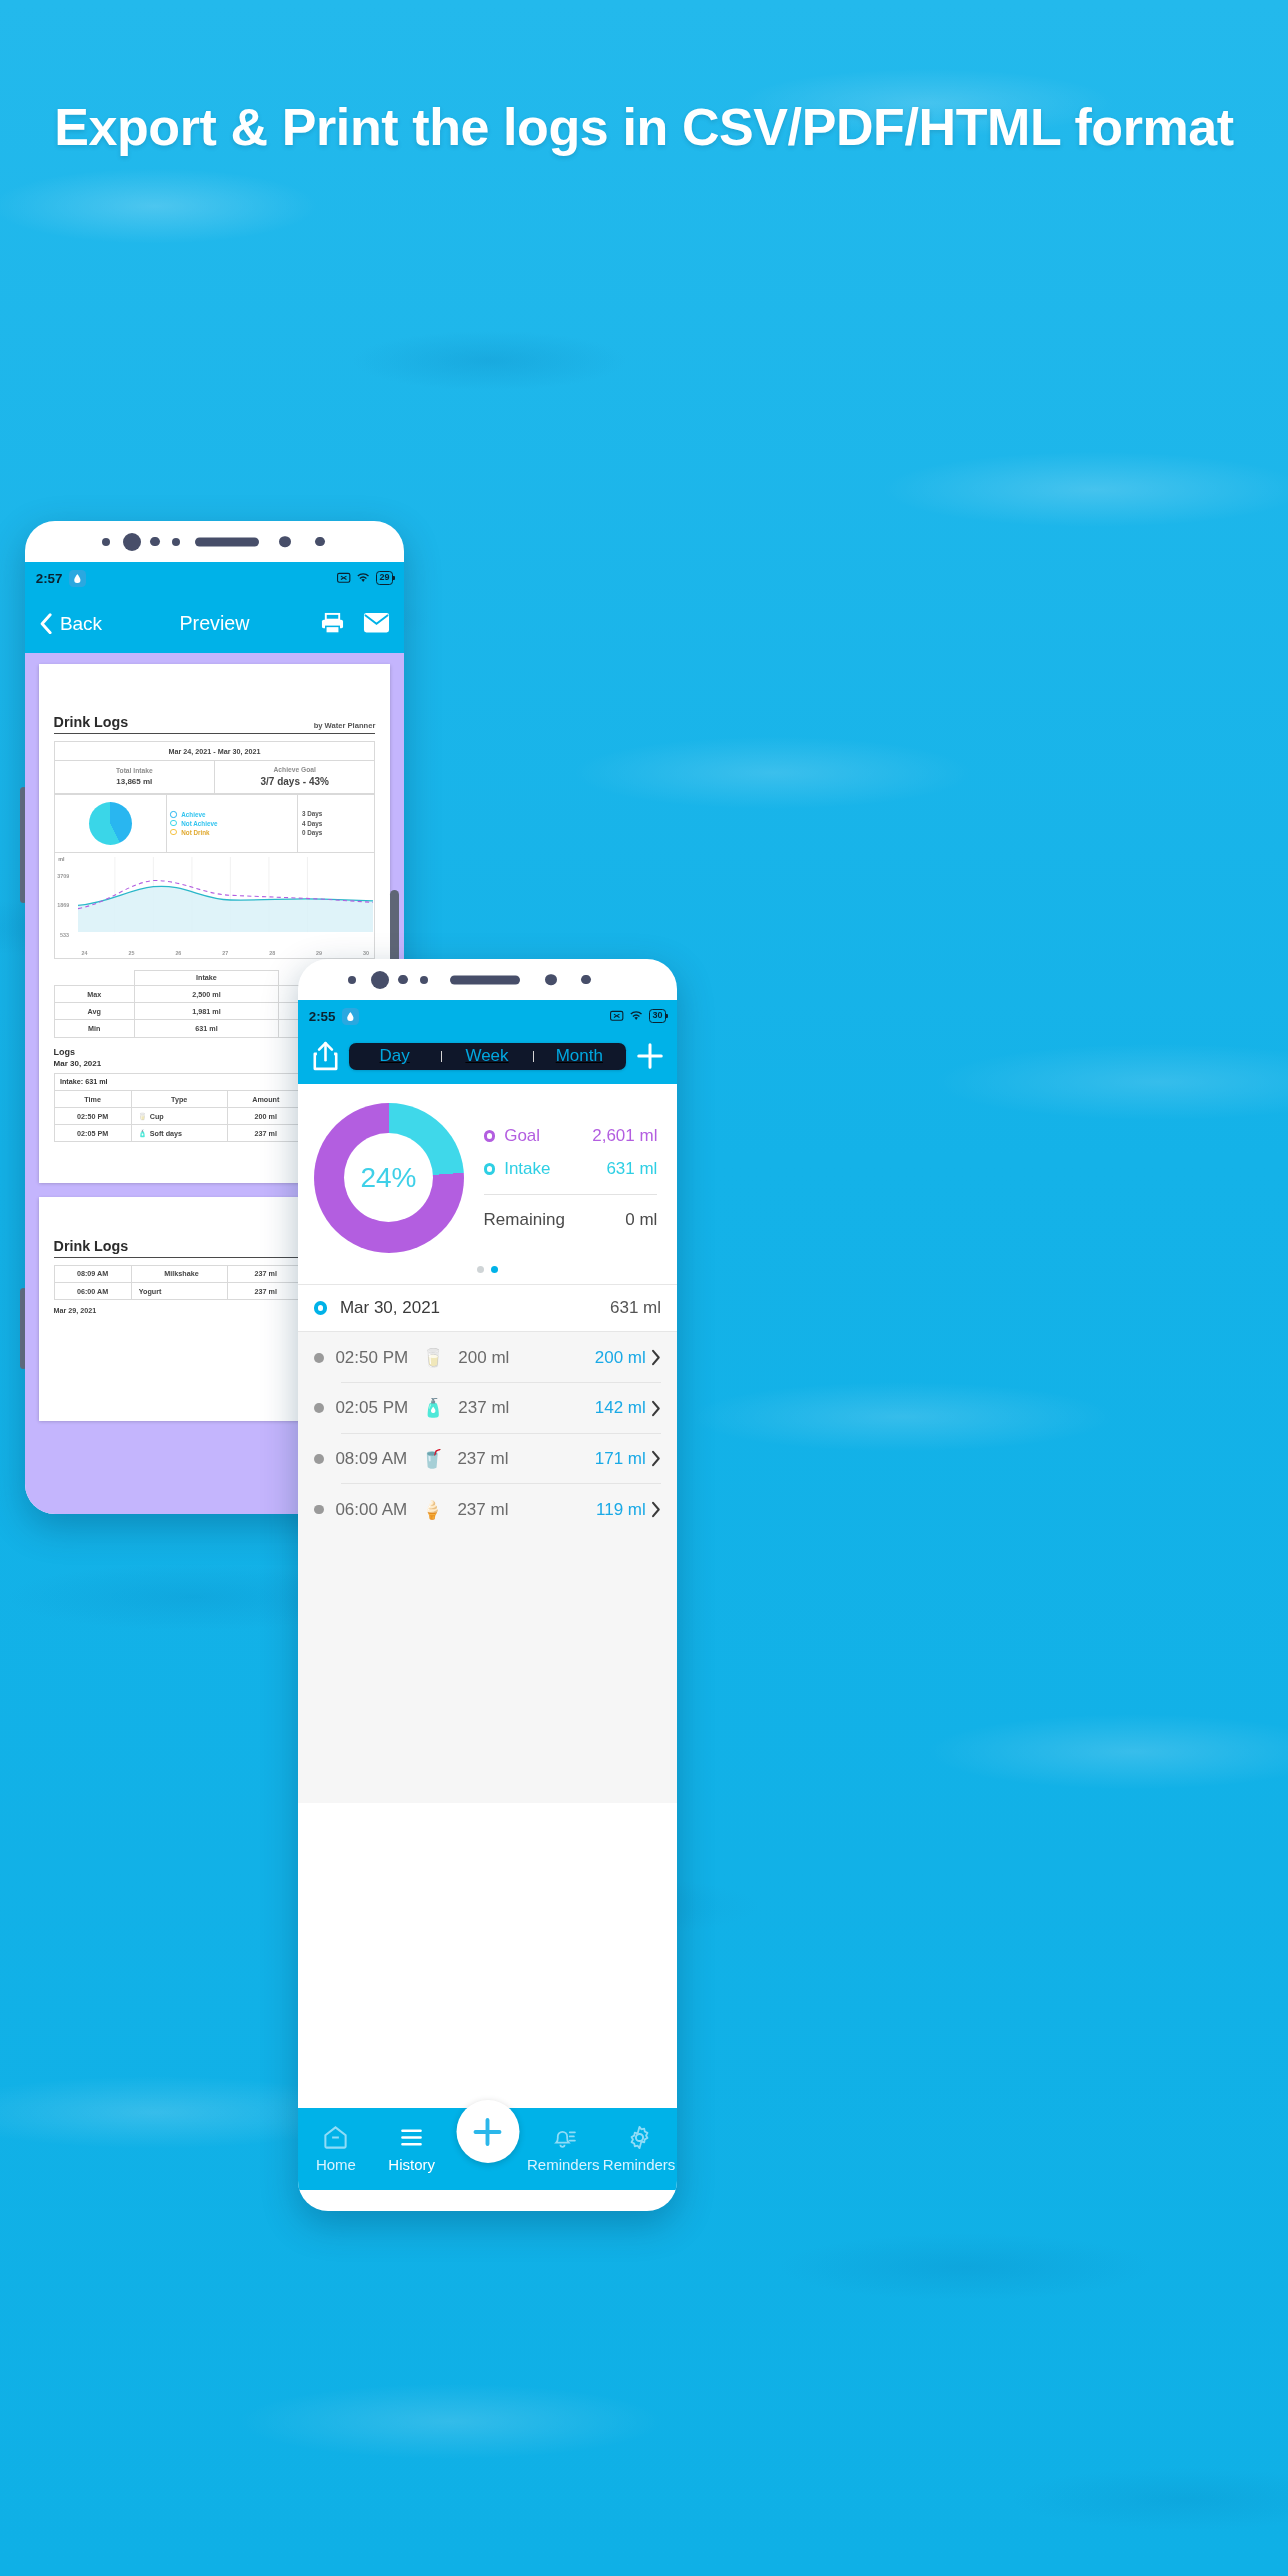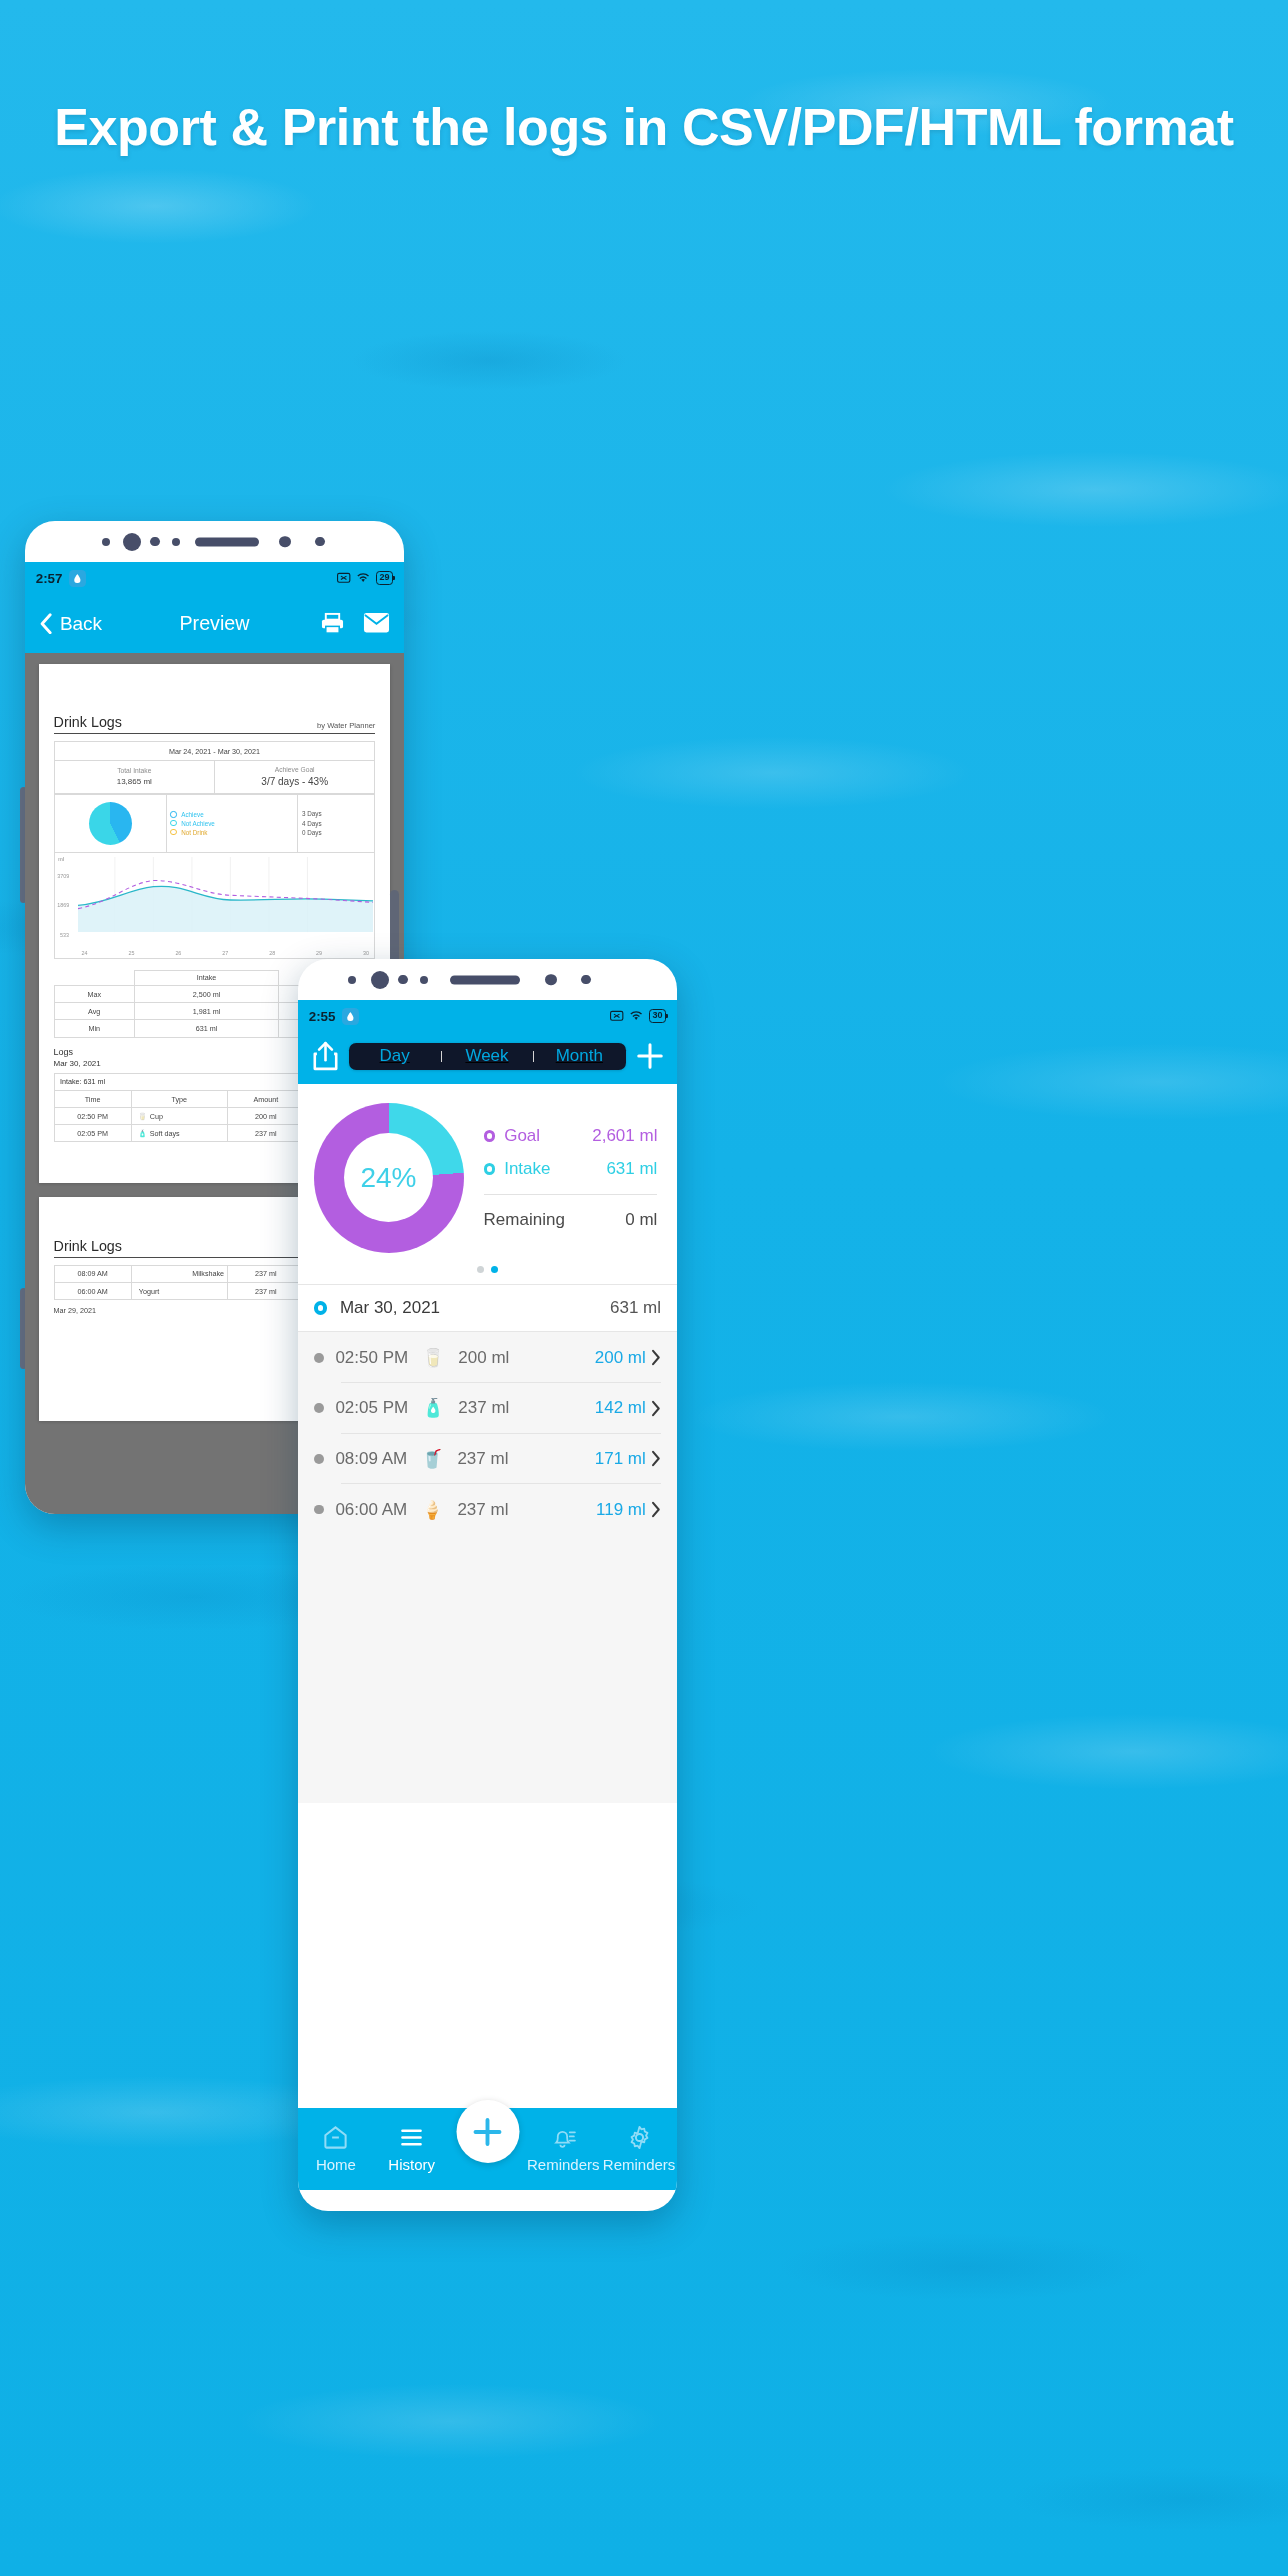--- a/index.html
+++ b/index.html
@@ -65,22 +65,22 @@
 
   
   .p1head { background:#00b2e8; height:59px; display:flex; align-items:center;
             padding:0 14.3px; color:#fff; }
   .p1head .back { display:flex; align-items:center; gap:7.2px; font-size:19px;text-align:right; }
   .p1head .title { position:absolute; left:0; right:0; text-align:center;
                    font-size:19.7px; pointer-events:none; }
   .p1head .acts { margin-left:auto; display:flex; gap:18px; z-index:2; }
 
   
-  .previewArea { background:#737373; height:902px; position:relative;
-                 padding:10.7px 14.3px 0 14.3px; overflow:hidden; }
+  .previewArea { background:#c4b5fd; height:902px; position:relative;
+                 padding:10.7px 14.3px 0 14.3px; overflow:hidden;font-weight:bold; }
   .page { background:#fff; box-shadow:0 0.9px 3.6px rgba(0,0,0,.22); padding:12.5px 14.3px; }
   .page1 { height:519px; }
   .page2 { height:224px; margin-top:14.3px; padding-top:41px;}
   .doc-h { display:flex; align-items:flex-end; border-bottom:0.9px solid #4a4a4a;
            padding-bottom:2.7px; margin-top:38px;}
   .doc-h .t { font-size:14.3px; color:#2b2b2b; }
   .doc-h .by { margin-left:auto; font-size:7.6px; color:#555; }
   table.doc { width:100%; border-collapse:collapse; font-size:7.2px; }
   table.doc td { border:0.9px solid #d9d9d9; padding:3.6px 2.7px; text-align:center; color:#444;}
   .cy { color:#30c3ef; }
@@ -358,21 +358,21 @@
     </div>
 
     <div class="page page2">
       <div class="doc-h" style="margin-top:0;">
         <div class="t">Drink Logs</div>
       </div>
       <table class="doc" style="margin-top:7.2px;">
         <tbody>
             <tr>
           <td style="width:24%;">08:09 AM</td>
-          <td style="width:30%;text-align:right;padding-left:7.2px;">Milkshake</td>
+          <td style="width:30%;text-align:center;padding-left:7.2px;">Milkshake</td>
           <td style="width:24%;">237 ml</td>
           <td>0.72</td>
         </tr>
         <tr>
           <td>06:00 AM</td>
           <td style="text-align:left;padding-left:7.2px;">Yogurt</td>
           <td>237 ml</td>
           <td>0.5</td>
         </tr>
       </tbody>

